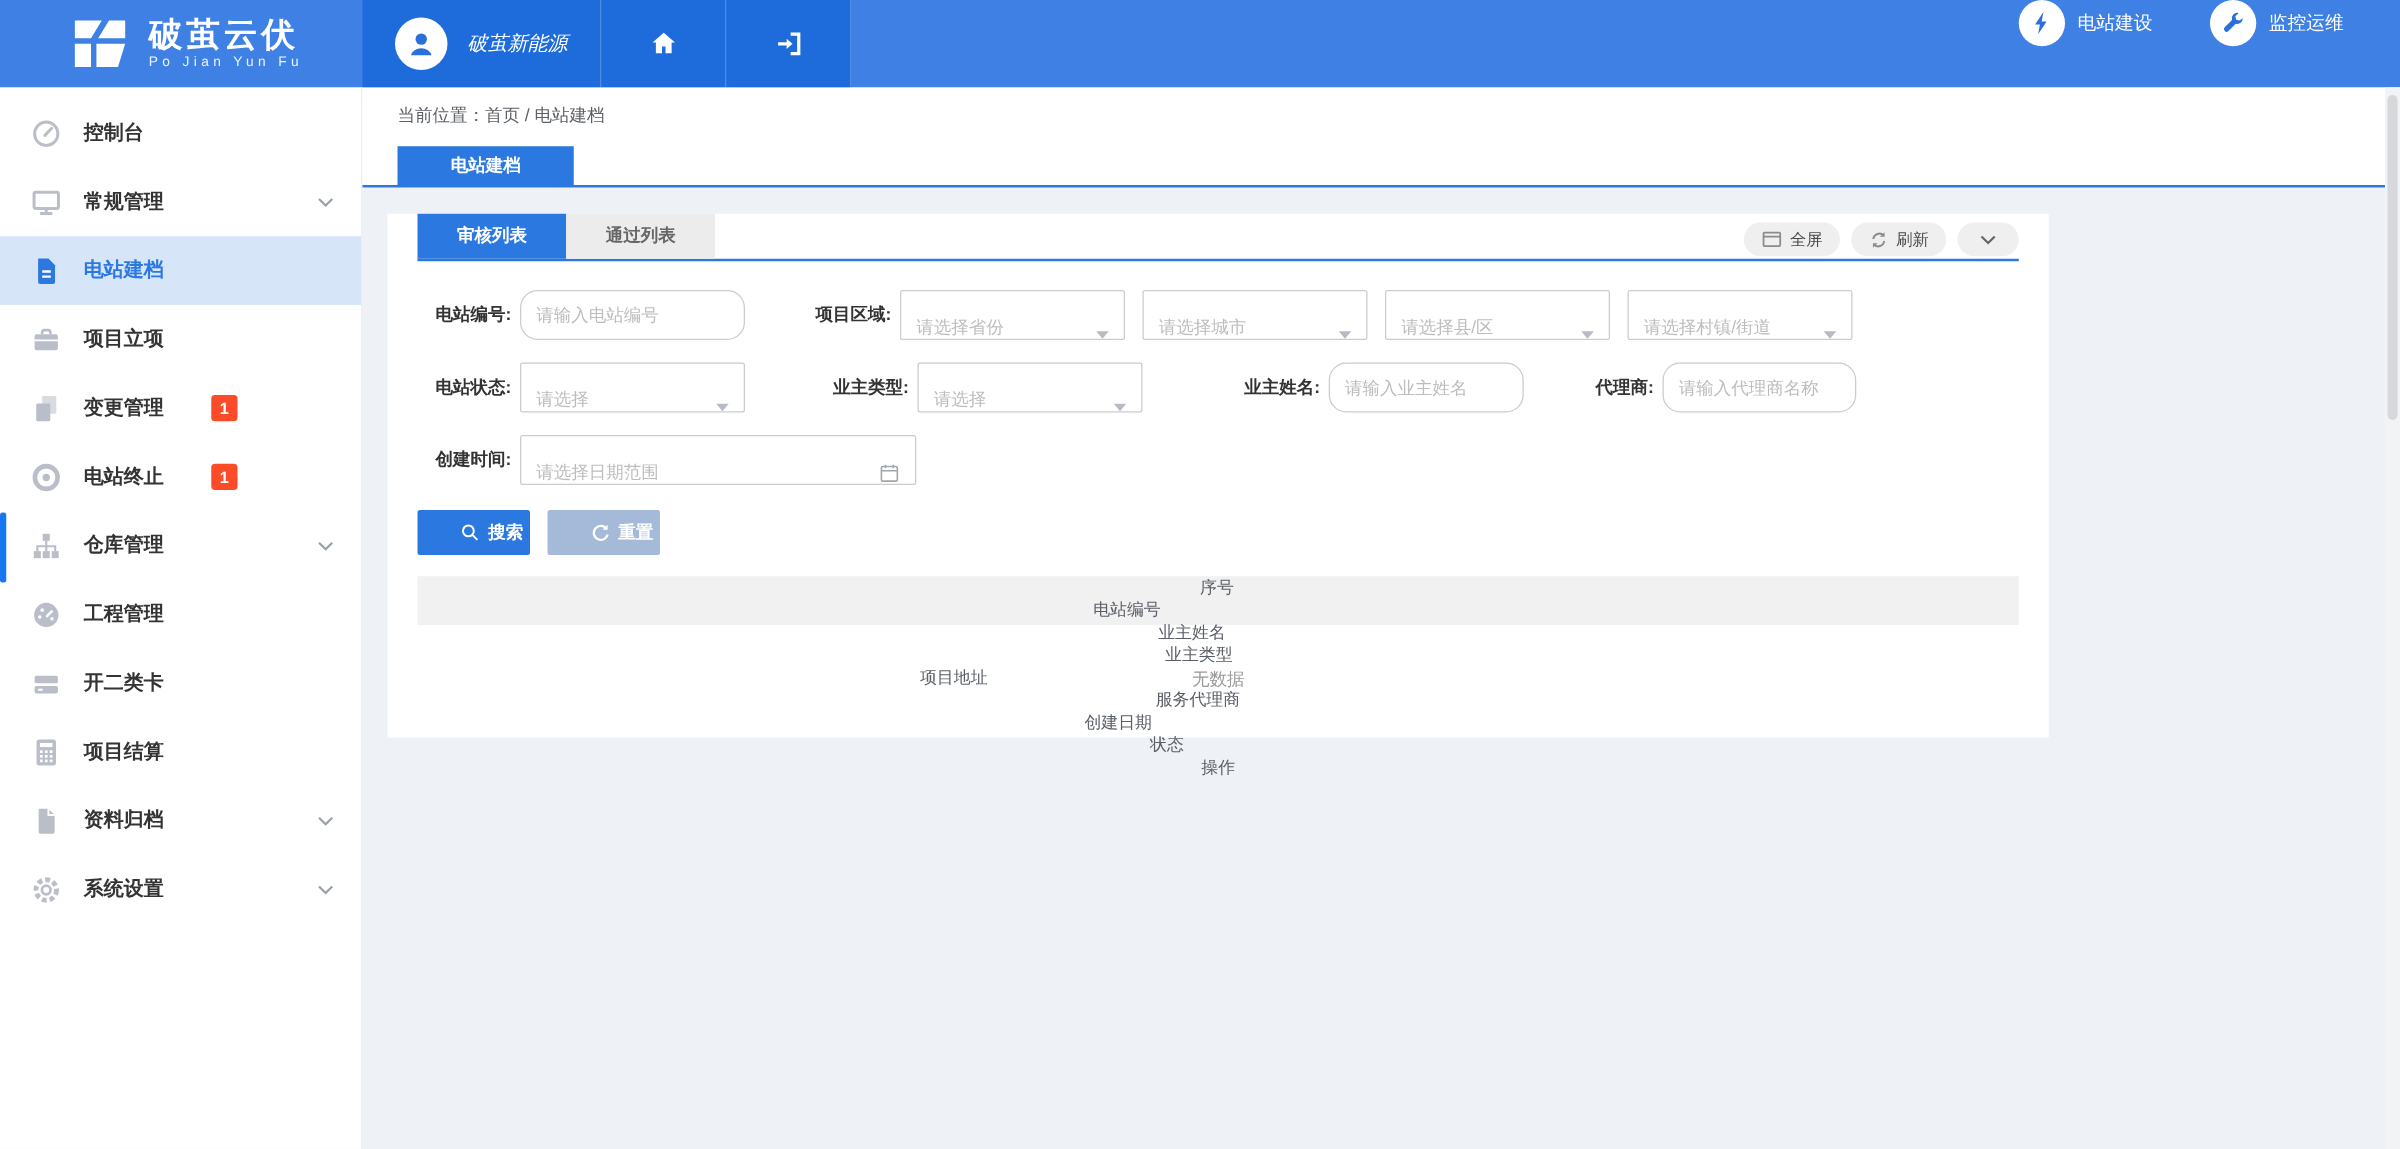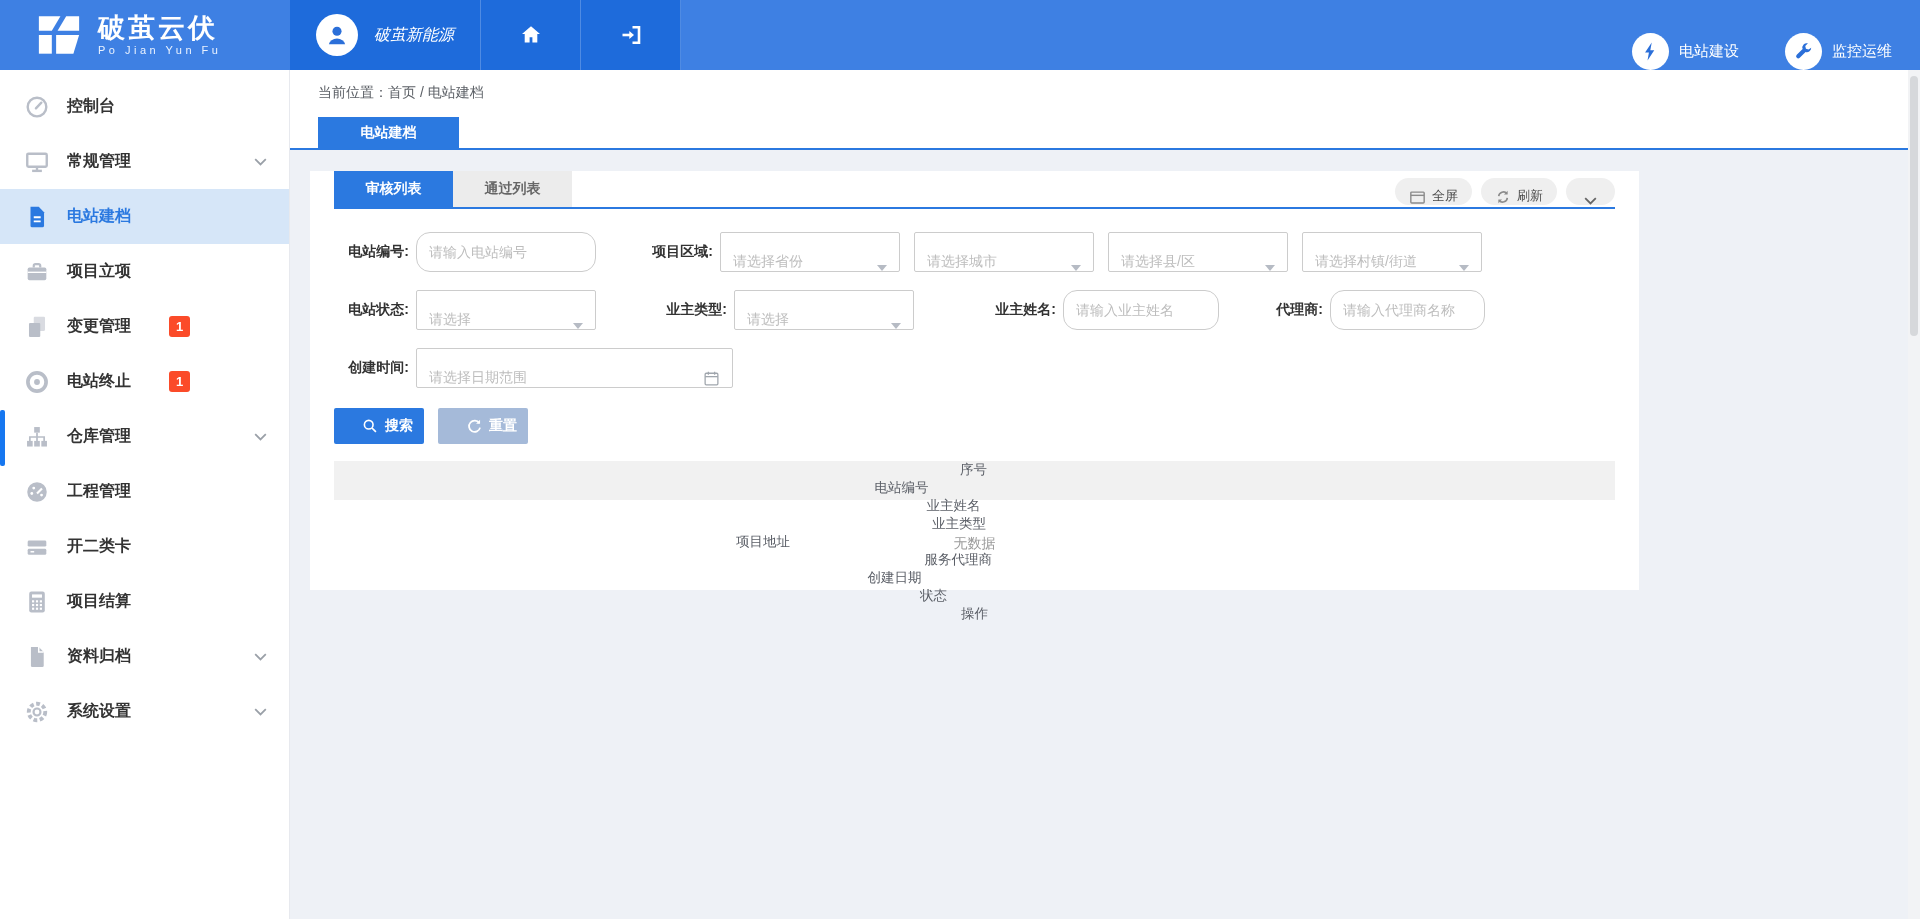--- a/index.html
+++ b/index.html
@@ -1,30 +1,30 @@
 <!DOCTYPE html>
 <html><head>
 <meta charset="utf-8">
 <style>
   * { margin:0; padding:0; box-sizing:border-box; }
   html,body { width:1920px; height:919px; overflow:hidden;
     font-family:"Liberation Sans","DejaVu Sans",sans-serif; background:#eef1f6; }
 
   
   .topbar { position:relative; height:70px; background:#3e80e3; display:flex; align-items:stretch; }
-  .brand { width:290px; display:flex; align-items:center; padding-left:36px; }
+  .brand { width:290px; display:flex; align-items:center; padding-left:57px; }
   .brand-mark { width:46px; height:44px; margin-right:16px; }
   .brand-txt .t1 { color:#fff; font-size:27px; font-weight:700; letter-spacing:3px; line-height:28px; }
   .brand-txt .t2 { color:#eaf2ff; font-size:11px; letter-spacing:3.5px; margin-top:2px; }
   .dark-block { background:#1e6bdb; display:flex; align-items:stretch; }
   .hsec { display:flex; align-items:center; padding:0 26px; border-right:1px solid rgba(255,255,255,.22); cursor:pointer;font-style:italic; }
   .avatar-circle { width:42px; height:42px; border-radius:50%; background:#fff; display:flex; align-items:center; justify-content:center; margin-right:16px; }
   .company { color:#fff; font-size:16px; }
   .hicon-btn { width:100px; display:flex; align-items:center; justify-content:center; }
-  .top-right { position:absolute; right:28px; top:0; height:70px; display:flex; align-items:flex-end; gap:46px; }
+  .top-right { position:absolute; right:45px; top:0; height:70px; display:flex; align-items:flex-start; gap:46px; }
   .top-nav-item { display:flex; align-items:center; gap:10px; cursor:pointer; }
   .circ-icon { width:37px; height:37px; border-radius:50%; background:#fff; display:flex; align-items:center; justify-content:center; }
   .top-nav-item span.lbl { color:#fff; font-size:15px; }
 
   
   .sidebar { position:absolute; left:0; top:70px; bottom:0; width:290px; background:#fff;
     border-right:1px solid #e7e9ee; padding-top:9px; }
   .side-item { position:relative; height:55px; display:flex; align-items:center; padding-left:24px; cursor:pointer; }
   .side-item .ic { width:26px; height:26px; color:#b9bec8; flex:0 0 26px; }
   .side-item .txt { margin-left:17px; font-size:16px; font-weight:700; color:#333; }
@@ -43,21 +43,21 @@
   .breadcrumb .path { color:#5c6066; cursor:pointer; }
   .page-tab { position:absolute; left:28px; bottom:0; width:141px; height:31px; background:#2b79e0;
     color:#fff; font-size:14px; font-weight:700; display:flex; align-items:center; justify-content:center; cursor:pointer; }
 
   .panel { position:relative; margin:21px 47px 0 20px; width:1329px; height:419px; background:#fff; padding:0 24px; }
   .ptabs { display:flex; margin-top:4px; border-bottom:2px solid #2b79e0; }
   .ptab { width:119px; height:36px; display:flex; align-items:center; justify-content:center;
     font-size:14px; cursor:pointer; background:#ececec; color:#666; font-weight:700; }
   .ptab.active { background:#2b79e0; color:#fff; }
   .toolbar { position:absolute; right:24px; top:7px; display:flex; gap:9px; }
-  .pill { height:27px; border-radius:14px; background:#efefef; border:none; display:flex; align-items:flex-end;
+  .pill { height:27px; border-radius:14px; background:#efefef; border:none; display:flex; align-items:center;
     gap:6px; padding:0 14px; font-size:13px; color:#4a4a4a; cursor:pointer; font-family:inherit; }
   .pill.sm { padding:0 18px; }
 
   
   .filters { margin-top:23px; }
   .frow { display:flex; align-items:center; margin-bottom:18px; }
   .flbl { width:75px; text-align:right; margin-right:7px; font-size:14px; font-weight:700; color:#333; flex:0 0 auto; }
   .flbl.w86 { width:86px; } .flbl.w62 { width:62px; }
   .gap { margin-left:42px; }
   .txt-input { width:180px; height:40px; border:1px solid #ccc; border-radius:14px; padding:0 12px;
@@ -67,21 +67,21 @@
   .sel { width:180px; height:40px; border:1px solid #ccc; border-radius:2px; background:#fff;
     display:flex; align-items:flex-end; justify-content:space-between; padding:0 12px; cursor:pointer; margin-right:14px; }
   .sel:last-child { margin-right:0; }
   .sel .ph { font-size:14px; color:#bdbdbd; }
   .caret { width:0; height:0; border-left:5px solid transparent; border-right:5px solid transparent; border-top:6px solid #b6bbc4; }
   .date-input { width:317px; height:40px; border:1px solid #ccc; border-radius:2px; background:#fff;
     display:flex; align-items:flex-end; justify-content:space-between; padding:0 12px; cursor:text; }
   .date-input .ph { font-size:14px; color:#bdbdbd; }
 
   .btn-row { display:flex; margin-top:20px; }
-  .btn { height:36px; width:90px; border:none; border-radius:2px; display:flex; align-items:center; 
+  .btn { height:36px; width:90px; border:none; border-radius:2px; display:flex; align-items:center; justify-content:center;
     gap:7px; font-size:14px; font-weight:700; color:#fff; cursor:pointer; font-family:inherit;padding-left:28px; }
   .btn.search { background:#2b79e0; }
   .btn.reset { background:#a5bad9; margin-left:14px; }
 
   
   .thead { margin-top:17px; height:39px; background:#f1f1f1; display:flex; align-items:center; font-size:13.5px; color:#5a5e66;flex-direction:column; }
   .th { flex:0 0 auto; }
   .th:nth-child(1){ width:51px; padding-left:11px; }
   .th:nth-child(2){ width:200px; } .th:nth-child(3){ width:96px; } .th:nth-child(4){ width:85px; }
   .th:nth-child(5){ width:477px; } .th:nth-child(6){ width:100px; } .th:nth-child(7){ width:214px; }

